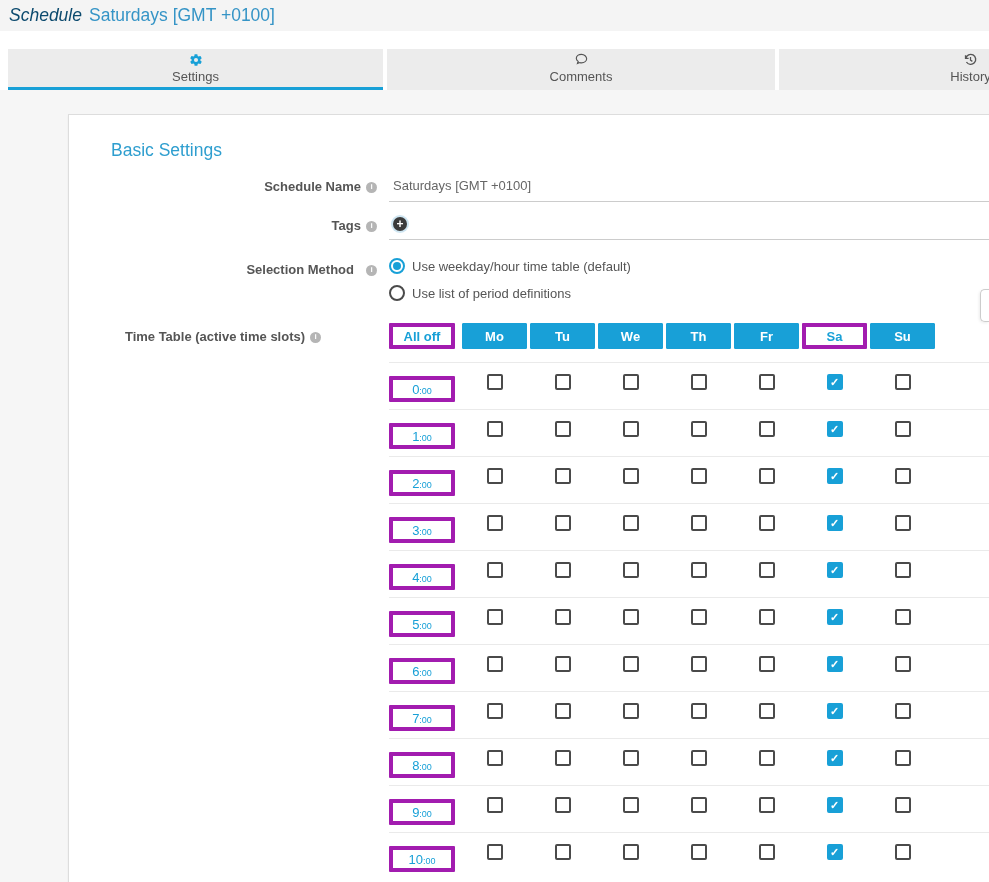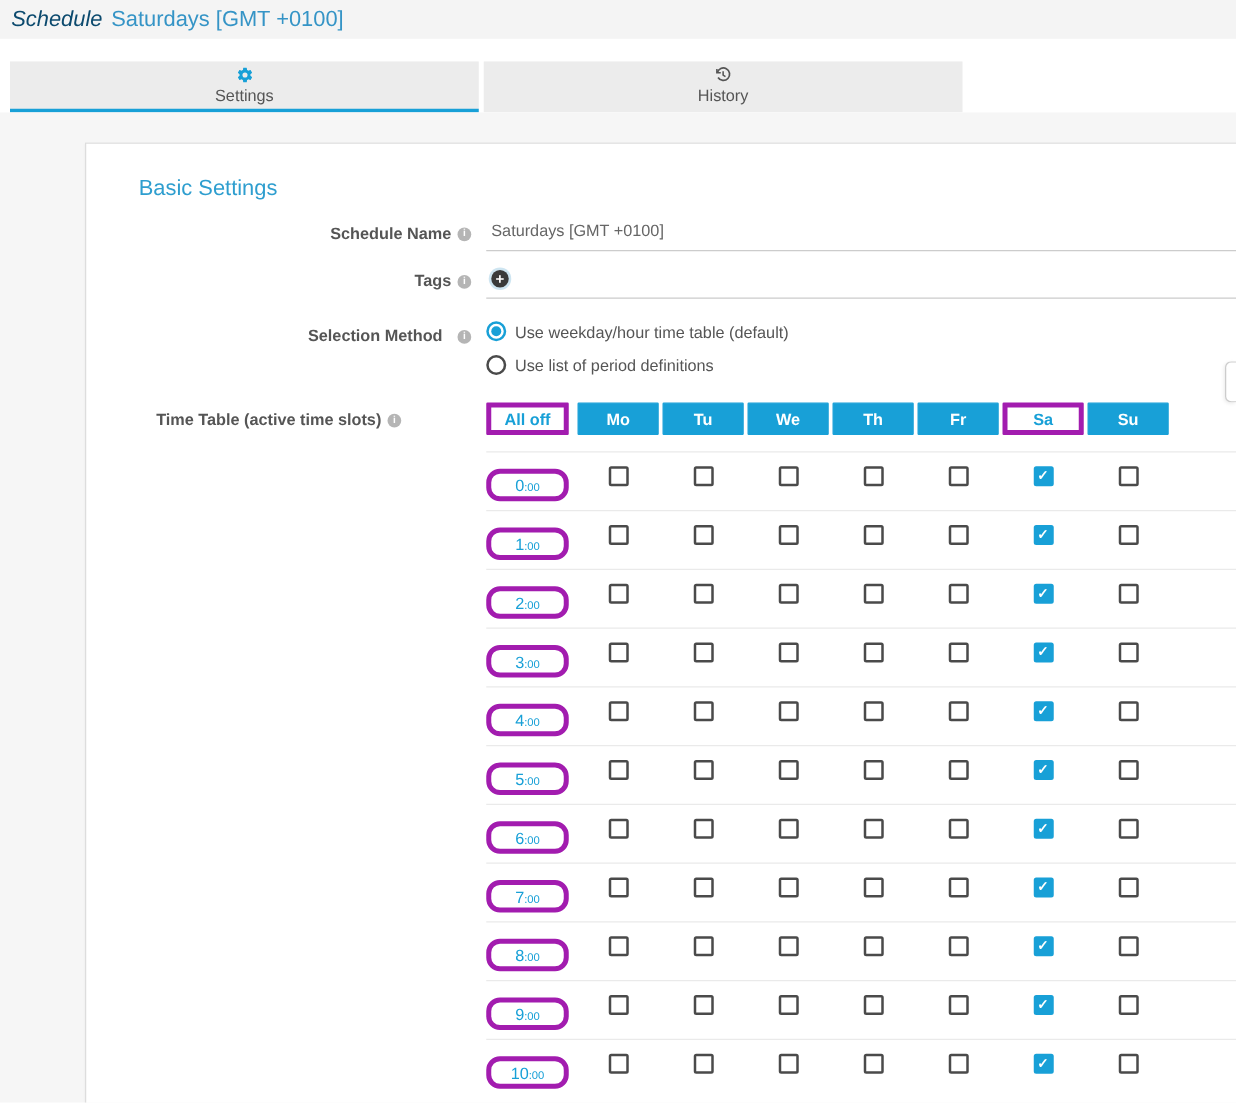--- a/index.html
+++ b/index.html
@@ -63,21 +63,21 @@
   .row-timetable .label-col{padding-top:6px;justify-content:center;}
 
   
   .tbtn{height:26px;font-size:13px;font-weight:bold;cursor:pointer;border-radius:1px;}
   .btn-white{background:#fff;border:4px solid #a21caf;color:var(--accent);}
   .btn-blue{background:var(--accent);border:1px solid var(--accent);color:#fff;}
   .day-header{display:flex;margin-bottom:13px;}
   .all-off-btn{width:66px;margin-right:7px;}
   .day-btn{width:65px;margin-right:3px;}
   .slot-row{display:flex;border-top:1px solid #eaeaea;height:47px;}
-  .hour-btn{width:66px;margin:13px 7px 0 0;font-weight:400;border-radius:11px;}
+  .hour-btn{width:66px;margin:13px 7px 0 0;font-weight:400;}
   .hour-btn .mins{font-size:9px;}
   .slot-cell{width:65px;margin-right:3px;display:flex;justify-content:center;align-items:flex-start;padding-top:11px;}
   .checkbox{width:16px;height:16px;border:2px solid #4a4a4a;border-radius:2px;background:#fff;cursor:pointer;
             display:flex;align-items:center;justify-content:center;font-size:11px;font-weight:bold;color:#fff;line-height:1;}
   .checkbox.checked{background:var(--accent);border-color:var(--accent);}
 
   
   .side-handle{position:absolute;right:0;top:199px;width:9px;height:33px;background:#fff;
                border:1px solid #ccc;border-right:none;border-radius:5px 0 0 5px;
                box-shadow:-1px 1px 3px rgba(0,0,0,.08);cursor:pointer;}
@@ -94,20 +94,28 @@
   </header>
 
   <nav class="tabbar">
     <div class="tab tab-settings active">
       <span class="ticon">
         <svg width="14" height="14" viewBox="0 0 24 24" fill="#18A0D7">
             <path d="M19.4 13c.05-.33.07-.66.07-1s-.02-.67-.07-1l2.1-1.65c.19-.15.24-.42.12-.64l-2-3.46c-.12-.22-.39-.3-.61-.22l-2.49 1a7.3 7.3 0 0 0-1.69-.98l-.38-2.65A.49.49 0 0 0 14 2h-4c-.25 0-.46.18-.49.42l-.38 2.65c-.61.25-1.17.59-1.69.98l-2.49-1c-.23-.09-.49 0-.61.22l-2 3.46c-.13.22-.07.49.12.64L4.56 11c-.05.33-.07.66-.07 1s.02.67.07 1l-2.1 1.65c-.19.15-.24.42-.12.64l2 3.46c.12.22.39.3.61.22l2.49-1c.52.4 1.08.73 1.69.98l.38 2.65c.03.24.24.42.49.42h4c.25 0 .46-.18.49-.42l.38-2.65c.61-.25 1.17-.59 1.69-.98l2.49 1c.23.09.49 0 .61-.22l2-3.46c.12-.22.07-.49-.12-.64L19.4 13zM12 15.5A3.5 3.5 0 1 1 12 8.5a3.5 3.5 0 0 1 0 7z"></path>
           </svg>
       </span>
       <span>Settings</span>
+    </div>
+    <div class="tab tab-comments">
+      <span class="ticon">
+        <svg width="15" height="15" viewBox="0 0 24 24" fill="none" stroke="#555" stroke-width="2">
+            <path d="M12 4c-5 0-9 3.1-9 7 0 2.2 1.3 4.1 3.3 5.4L5 20l4.2-1.6c.9.2 1.8.4 2.8.4 5 0 9-3.1 9-7s-4-7.8-9-7.8z" transform="scale(0.92) translate(1,0)"></path>
+          </svg>
+      </span>
+      <span>Comments</span>
     </div>
     <div class="tab tab-history">
       <span class="ticon">
         <svg width="15" height="15" viewBox="0 0 24 24" fill="none" stroke="#555" stroke-width="2.2">
             <path d="M4.5 10a8 8 0 1 1 1 6"></path>
             <path d="M4 5v5h5" stroke-width="2"></path>
             <path d="M12 8v5l3 2" stroke-width="2"></path>
           </svg>
       </span>
       <span>History</span>

